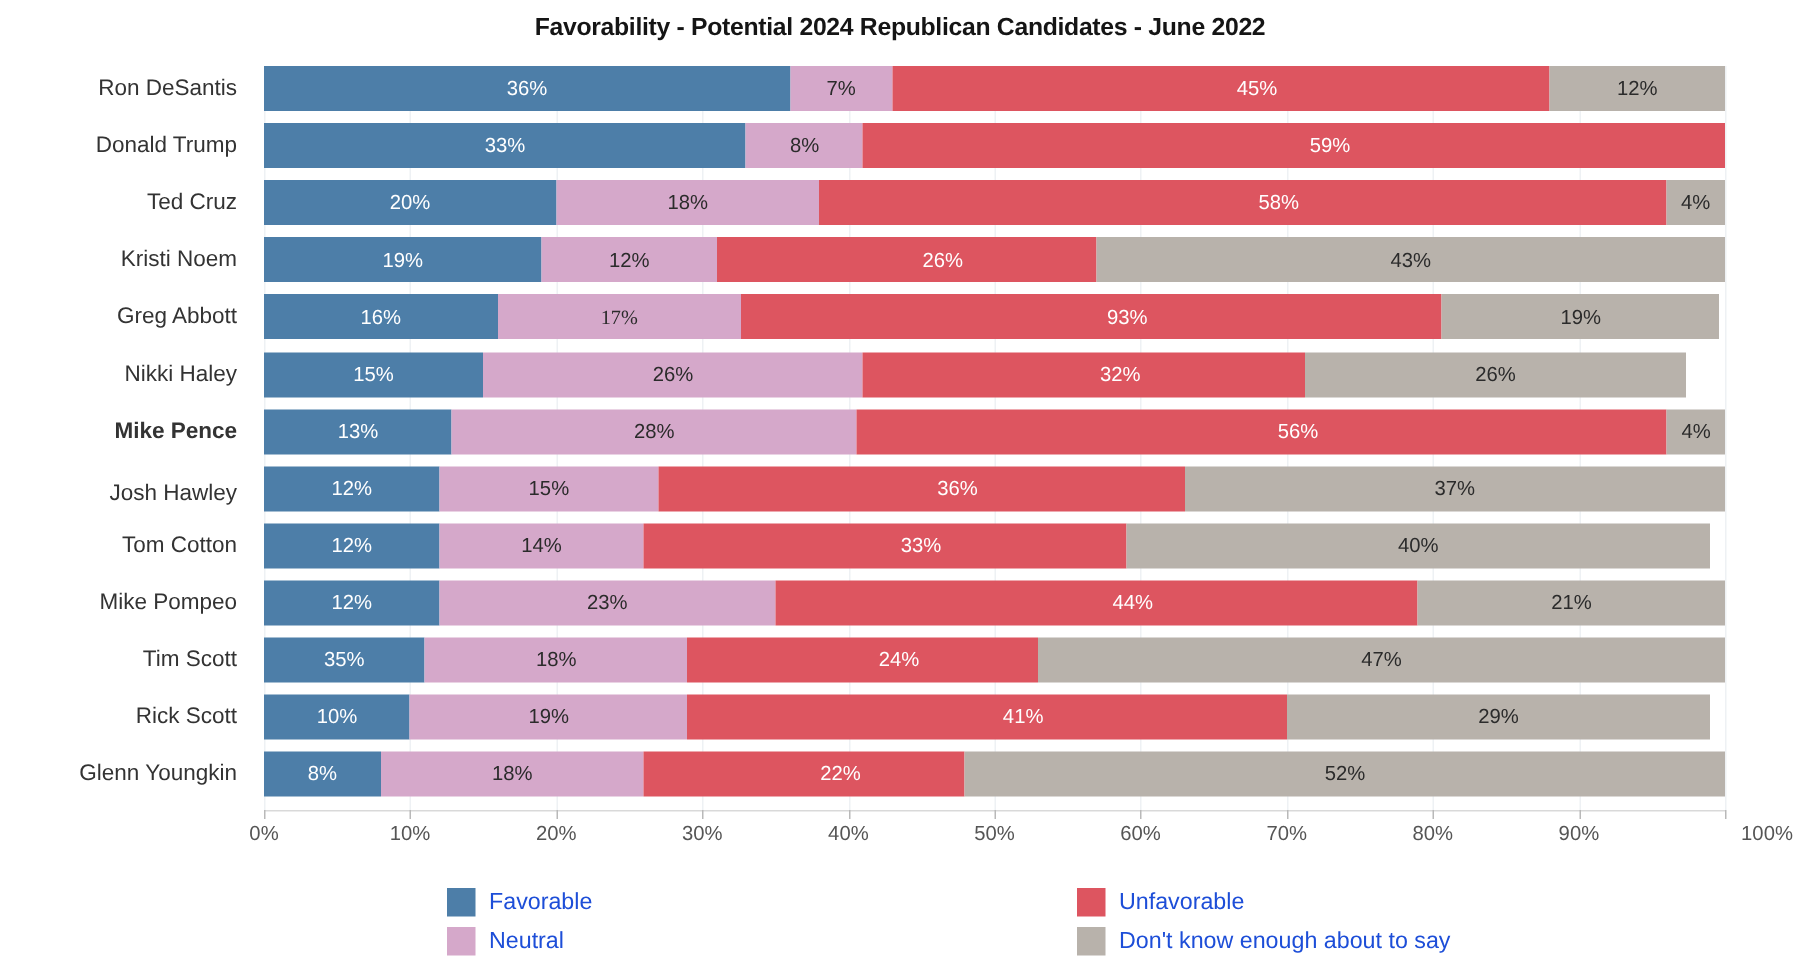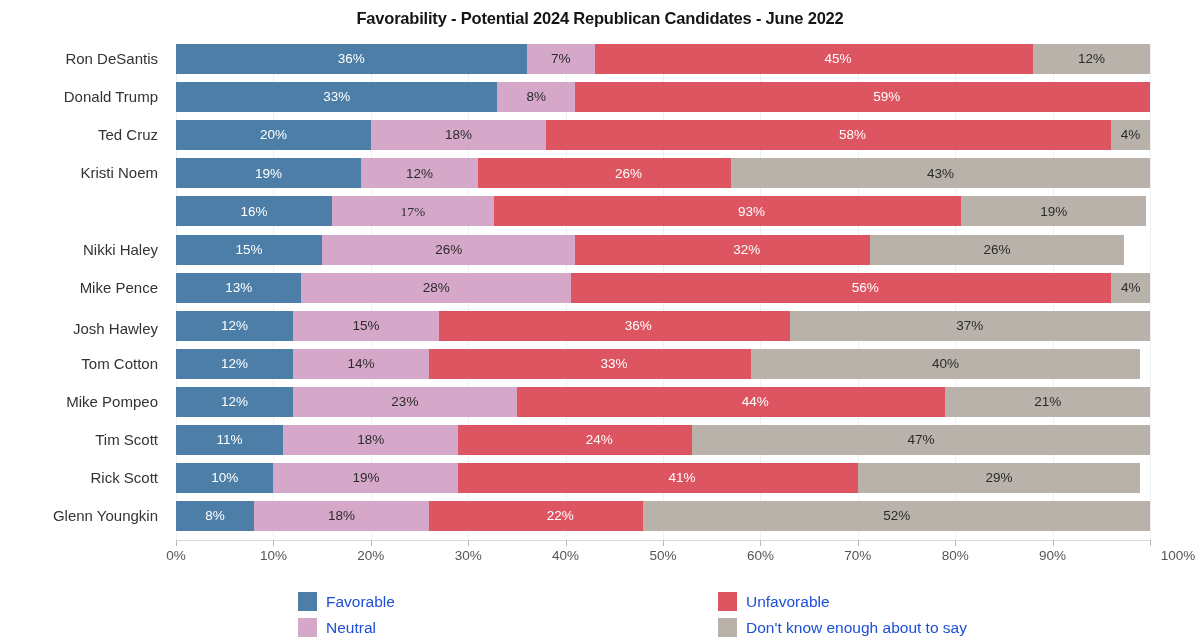--- a/index.html
+++ b/index.html
@@ -164,22 +164,23 @@
 
 <div id="chart-root">
 
   <div id="chart-title">Favorability - Potential 2024 Republican Candidates - June 2022</div>
 
   <div id="ylabels">
       <div class="ylabel" style="top: 0px;">Ron DeSantis</div>
       <div class="ylabel" style="top: 38.1px;">Donald Trump</div>
       <div class="ylabel" style="top: 76.2px;">Ted Cruz</div>
       <div class="ylabel" style="top: 114.3px;">Kristi Noem</div>
+      <div class="ylabel" style="top: 152.4px;">Greg Abbott</div>
       <div class="ylabel" style="top: 190.5px;">Nikki Haley</div>
-      <div class="ylabel" style="top: 228.6px;">Mike Pence</div>
+      <div class="ylabel" style="top: 228.6px; font-weight: bold;">Mike Pence</div>
       <div class="ylabel" style="top: 270px;">Josh Hawley</div>
       <div class="ylabel" style="top: 304.8px;">Tom Cotton</div>
       <div class="ylabel" style="top: 342.9px;">Mike Pompeo</div>
       <div class="ylabel" style="top: 381px;">Tim Scott</div>
       <div class="ylabel" style="top: 419.1px;">Rick Scott</div>
       <div class="ylabel" style="top: 457.2px;">Glenn Youngkin</div>
     </div>
 
   <div id="plot">
     <div id="gridlines">
@@ -249,21 +250,21 @@
           <div class="seg seg-unfav" style="width: 321.42px; background: rgb(221, 85, 96);">33%</div>
           <div class="seg seg-dk" style="width: 389.6px; background: rgb(184, 178, 171);">40%</div>
         </div>
         <div class="bar-row" style="top: 342.9px;">
           <div class="seg seg-fav" style="width: 116.88px; background: rgb(77, 126, 168);">12%</div>
           <div class="seg seg-neu" style="width: 224.02px; background: rgb(213, 168, 202);">23%</div>
           <div class="seg seg-unfav" style="width: 428.56px; background: rgb(221, 85, 96);">44%</div>
           <div class="seg seg-dk" style="width: 204.54px; background: rgb(184, 178, 171);">21%</div>
         </div>
         <div class="bar-row" style="top: 381px;">
-          <div class="seg seg-fav" style="width: 107.14px; background: rgb(77, 126, 168);">11%</div>
+          <div class="seg seg-fav" style="width: 107.14px; background: rgb(77, 126, 168);">35%</div>
           <div class="seg seg-neu" style="width: 175.32px; background: rgb(213, 168, 202);">18%</div>
           <div class="seg seg-unfav" style="width: 233.76px; background: rgb(221, 85, 96);">24%</div>
           <div class="seg seg-dk" style="width: 457.78px; background: rgb(184, 178, 171);">47%</div>
         </div>
         <div class="bar-row" style="top: 419.1px;">
           <div class="seg seg-fav" style="width: 97.4px; background: rgb(77, 126, 168);">10%</div>
           <div class="seg seg-neu" style="width: 185.06px; background: rgb(213, 168, 202);">19%</div>
           <div class="seg seg-unfav" style="width: 399.34px; background: rgb(221, 85, 96);">41%</div>
           <div class="seg seg-dk" style="width: 282.46px; background: rgb(184, 178, 171);">29%</div>
         </div>

